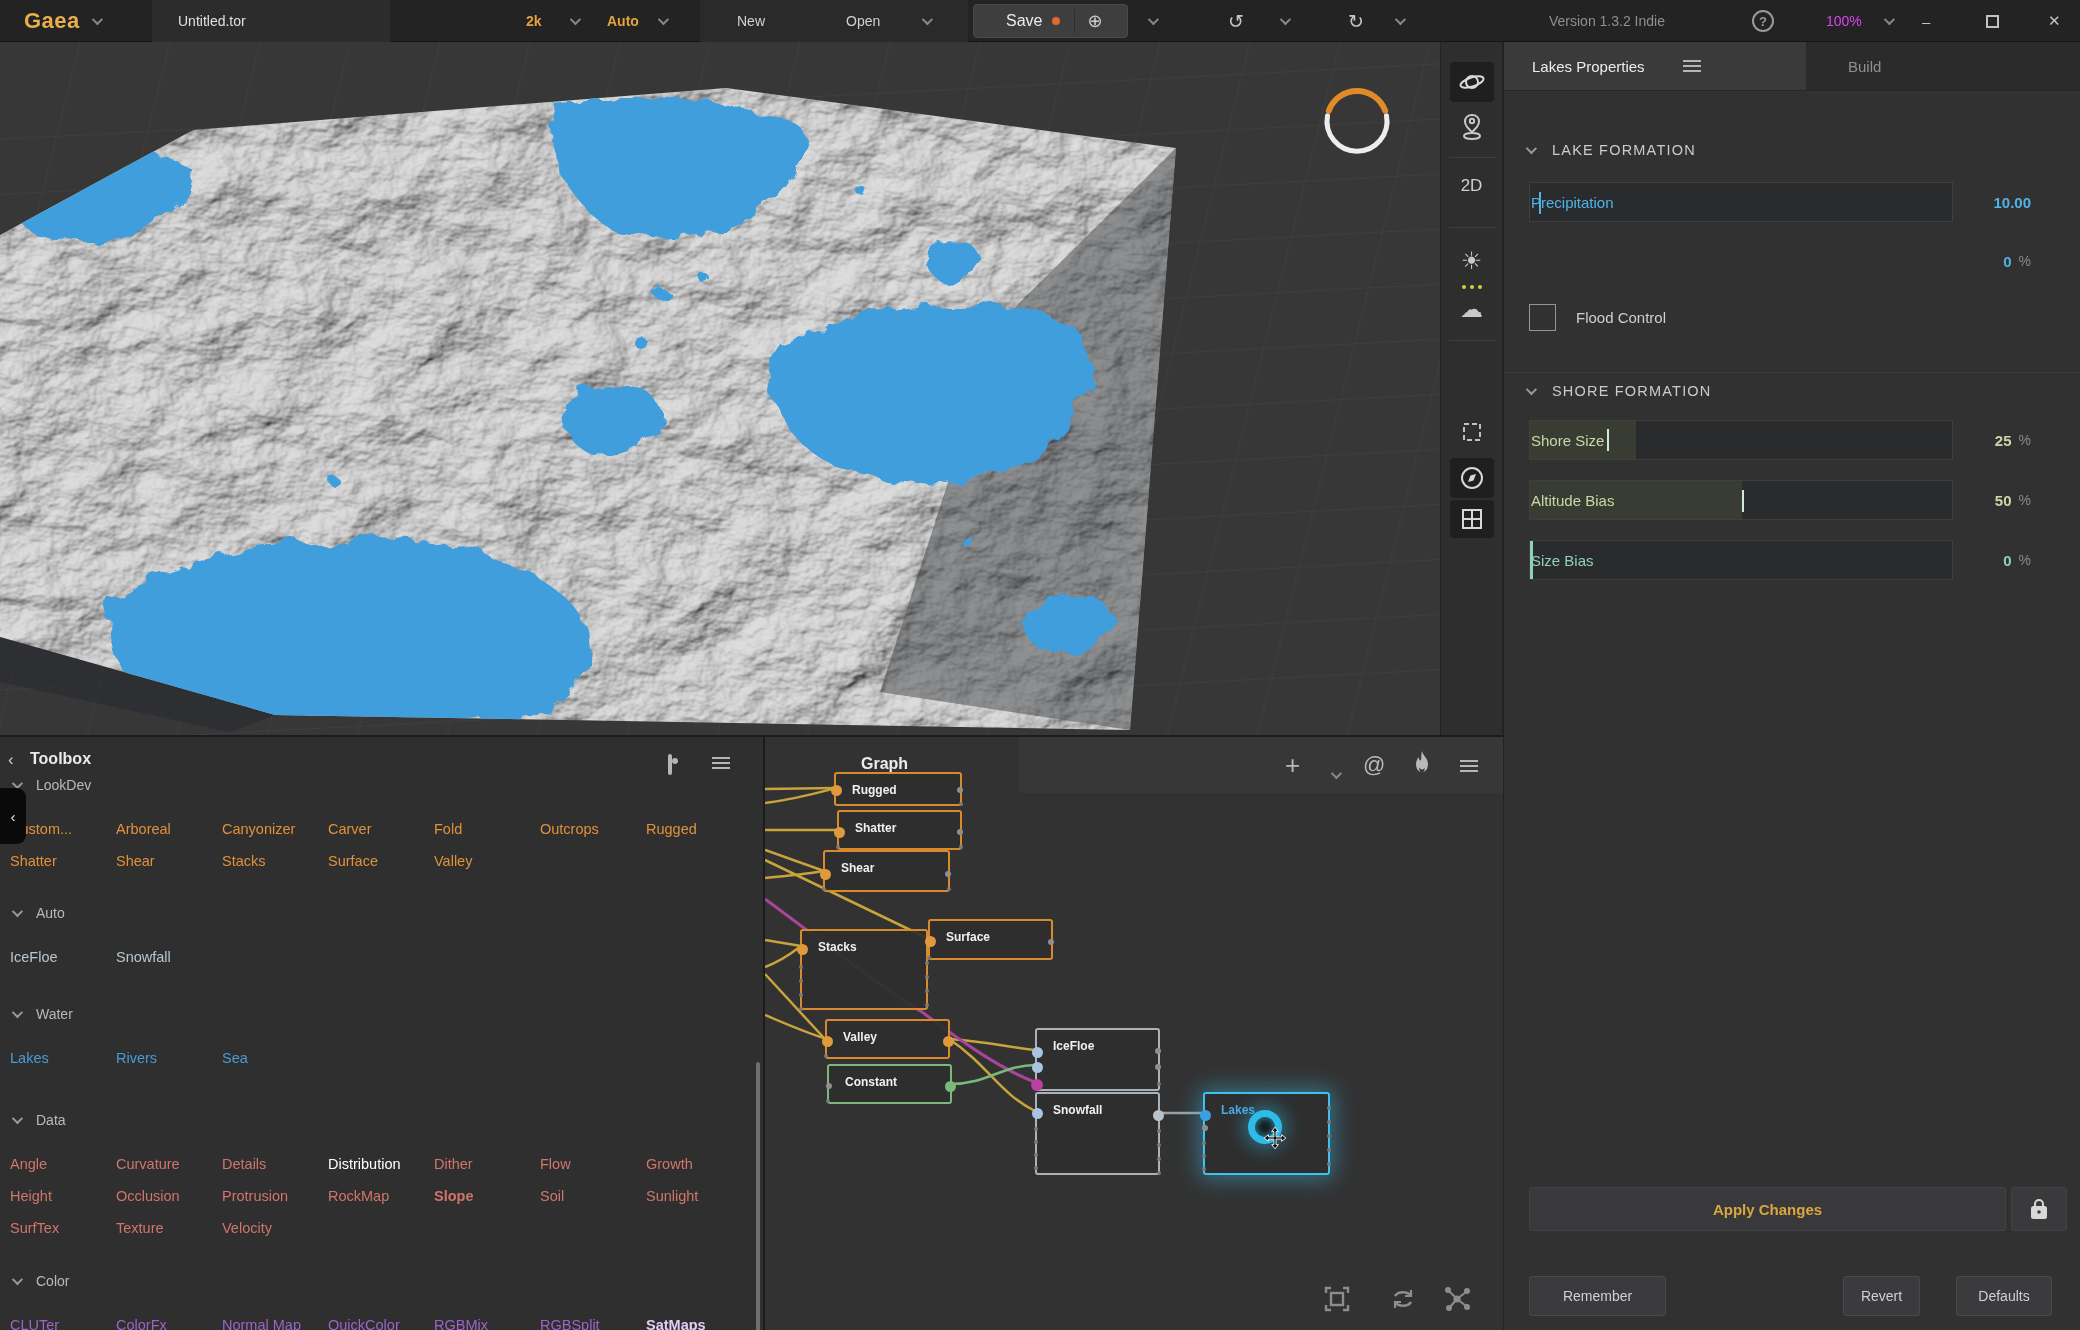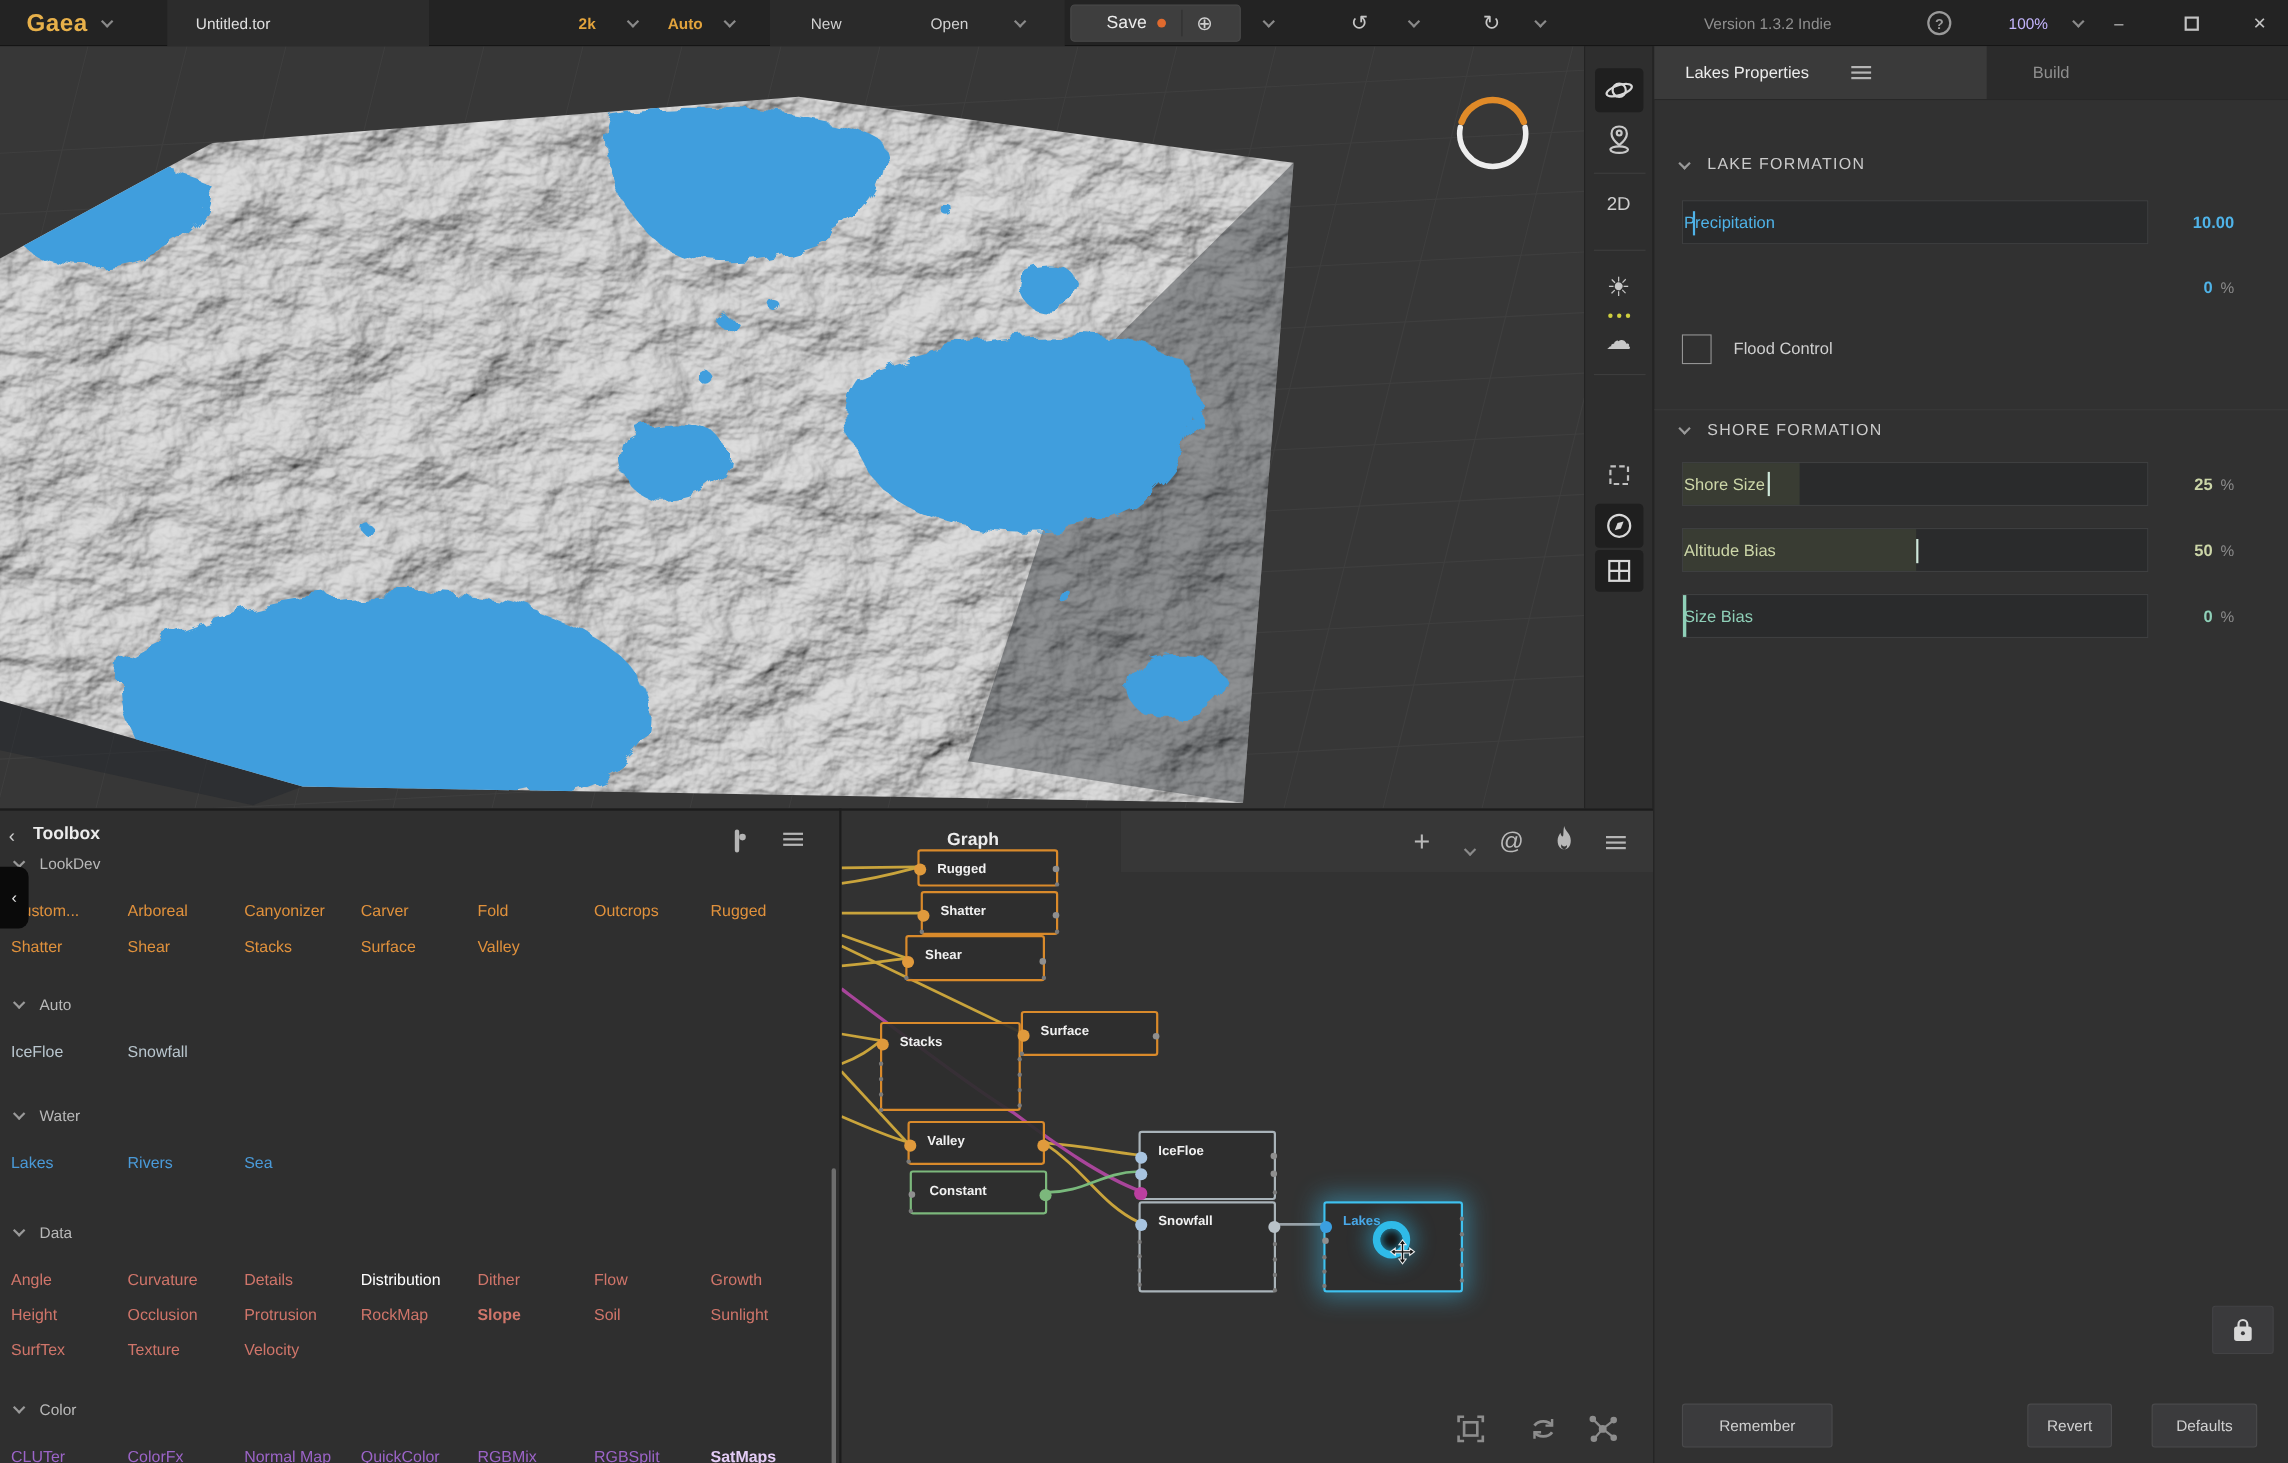--- a/index.html
+++ b/index.html
@@ -130,21 +130,21 @@
         <span class="chev"></span>
       </div>
     <div class="tb-item undoredo" style="left:1348px;">↻</div>
     <div class="tb-item" style="left:1395px;">
         <span class="chev"></span>
       </div>
     <div class="tb-item" style="left:1549px; color:#8f8f8f;">Version 1.3.2 Indie</div>
     <div class="tb-item" style="left:1752px;">
         <span class="help-circ">?</span>
       </div>
-    <div class="tb-item" style="left:1826px; color:#c4b5fd;">100%</div>
+    <div class="tb-item" style="left:1826px; color:#d946ef;">100%</div>
     <div class="tb-item" style="left:1884px;">
         <span class="chev"></span>
       </div>
     <div class="tb-item win-glyph" style="left:1922px;">–</div>
     <div class="tb-item" style="left:1986px;">
         <span class="maxbox"></span>
       </div>
     <div class="tb-item win-glyph" style="left:2048px;">✕</div>
   </div>
 
@@ -597,20 +597,23 @@
             <div class="pleftbar" style="background: rgb(143, 208, 184);"></div>
             <span class="plabel" style="color: rgb(143, 208, 184);">Size Bias</span>
           </div>
           <div class="pvals">
             <span class="pval" style="color:#8fd0b8">0</span>
             <span class="punit">%</span>
           </div>
         </div>
       </div>
 
+    <div id="apply-btn">
+      <span>Apply Changes</span>
+    </div>
     <div id="lock-btn">
       <svg width="18" height="22" viewBox="0 0 18 22" fill="none" stroke="#d8d8d8" stroke-width="2">
         <rect x="2" y="9" width="14" height="11" rx="1.5" fill="#d8d8d8"></rect>
         <path d="M5 9 V6 a4 4 0 0 1 8 0 v3"></path>
         <circle cx="9" cy="14" r="1.8" fill="#3a3a3c" stroke="none"></circle>
       </svg>
     </div>
     <div class="btn" style="left:25px; top:1234px; width:137px; height:40px;">
       <span>Remember</span>
     </div>

